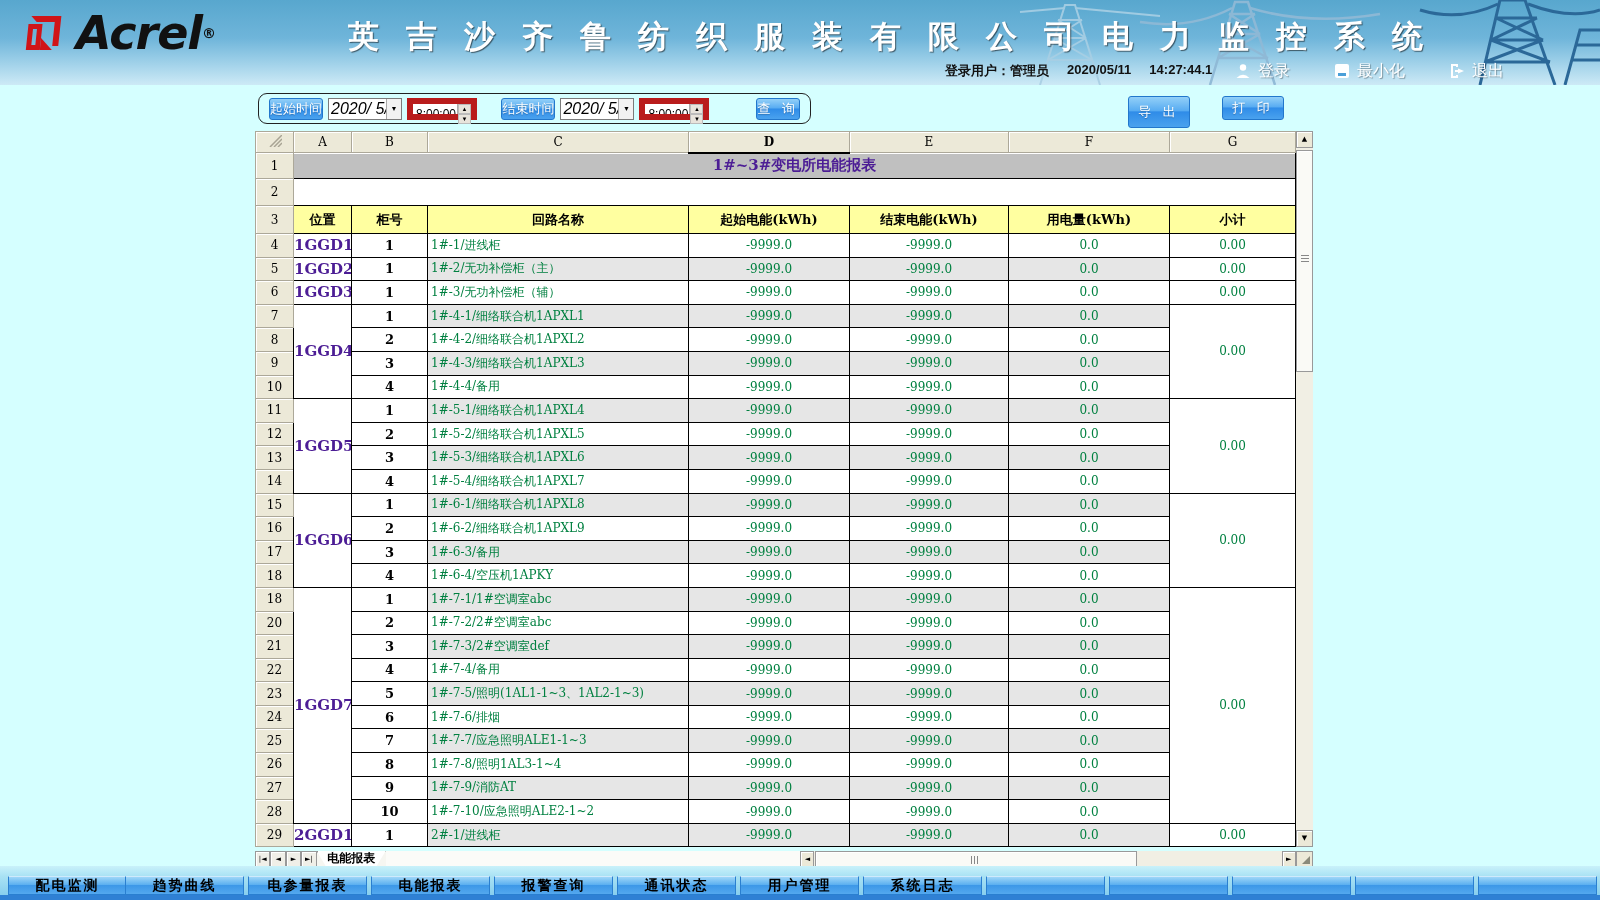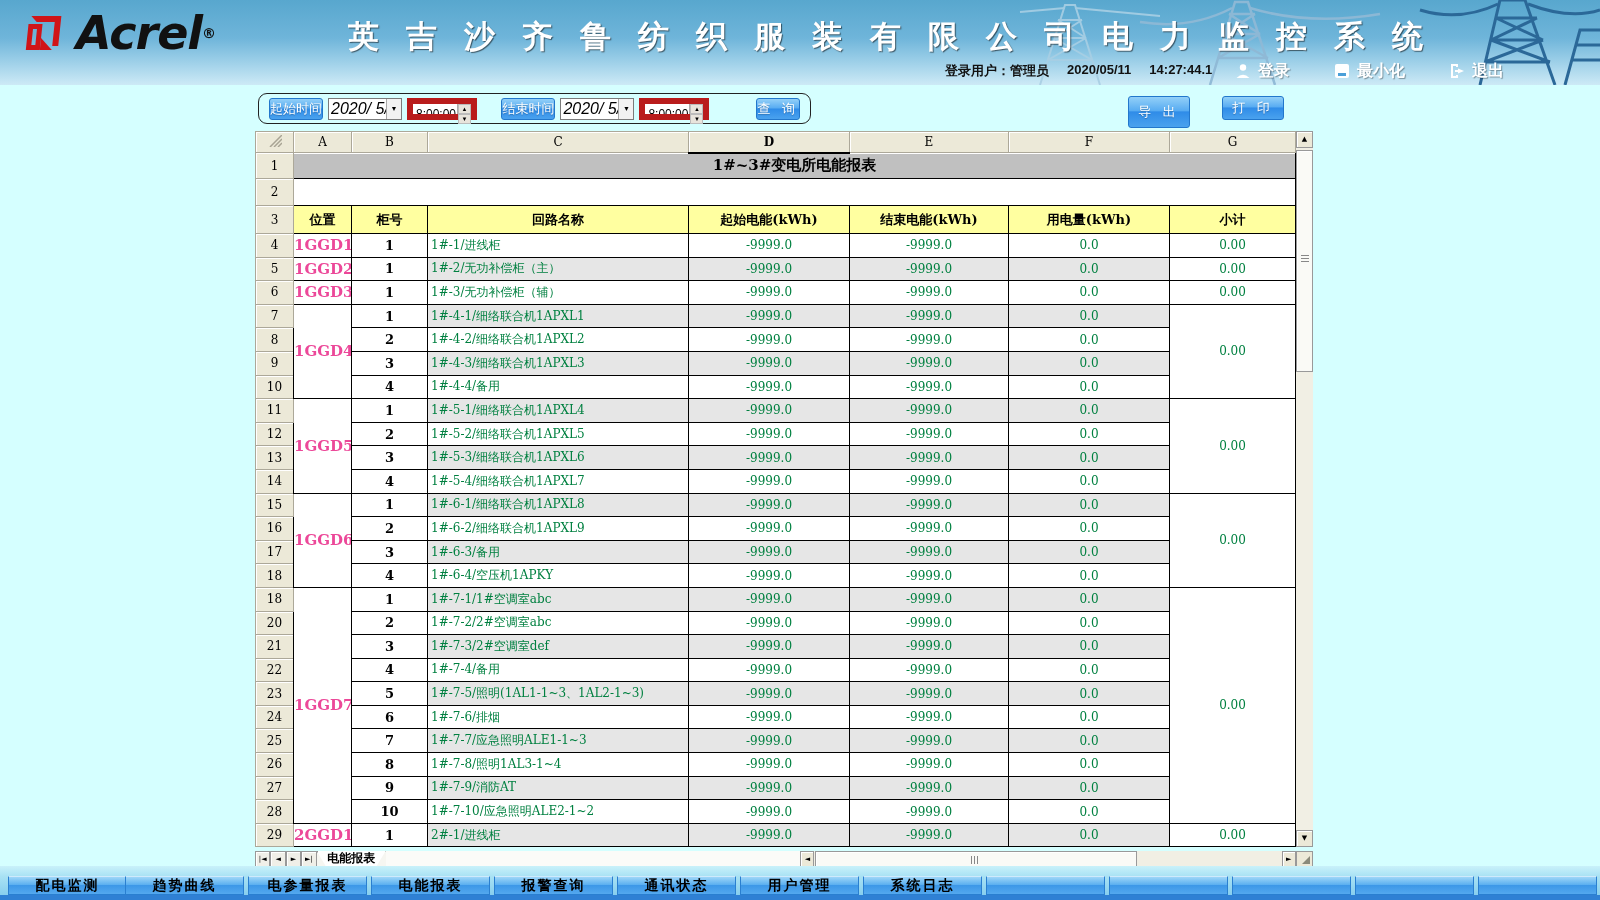--- a/index.html
+++ b/index.html
@@ -16,21 +16,21 @@
   .logo-text { font-family:"DejaVu Sans", sans-serif; font-weight:bold; font-style:italic;
                font-size:46px; line-height:46px; color:#111; letter-spacing:-1px; }
   .logo-reg { font-size:14px; color:#111; vertical-align:top; font-style:normal; }
   .header-title { position:absolute; left:300px; top:16px; font-family:"DejaVu Serif", serif;
                   font-size:31px; font-weight:bold; color:#fff; letter-spacing:27px; white-space:nowrap;
                   text-shadow:1px 1px 1px rgba(0,0,0,0.55);margin-left:48px; }
   .login-row { position:absolute; left:0; top:59px; width:1600px; height:24px;
                display:flex; align-items:center; }
   .login-info { position:absolute; left:945px; display:flex; gap:18px; font-size:13px; color:#111;
                 font-weight:bold; font-family:"Liberation Sans", sans-serif; }
-  .hdr-btns { position:absolute; left:1235px; display:flex; gap:44px;font-weight:bold; }
+  .hdr-btns { position:absolute; left:1235px; display:flex; gap:44px; }
   .hdr-btn { display:flex; align-items:center; gap:7px; color:#fff; font-size:16px; cursor:pointer;
              text-shadow:1px 1px 1px rgba(0,0,0,0.35); white-space:nowrap; }
   .hdr-btn svg { display:block; }
 
   
   .query-box { position:absolute; left:258px; top:93px; width:553px; height:31px;
                border:1px solid #222; border-radius:9px; display:flex; align-items:center;
                padding:0 10px; gap:5px; }
   .btn-blue { background:linear-gradient(#93d0f8 0%,#58acf2 45%,#2f8ce8 50%,#4aa2ee 100%);
               border:1px solid #2277cc; border-radius:3px; color:#fff; text-align:center;
@@ -58,24 +58,24 @@
            background:#fff; font-family:"DejaVu Serif", serif; }
   table.grid { border-collapse:collapse; table-layout:fixed; width:1040px; }
   .grid col.c-rh{width:38px}.grid col.c-a{width:58px}.grid col.c-b{width:76px}.grid col.c-c{width:261px}
   .grid col.c-d{width:161px}.grid col.c-e{width:159px}.grid col.c-f{width:161px}.grid col.c-g{width:126px}
   td.hdr { background:#ece9d8; border:1px solid #aca899; box-shadow:inset 1px 1px 0 #fff;
            text-align:center; font-size:12px; color:#000; height:21px; cursor:pointer; }
   td.hdr.selected { border-bottom:2px solid #000; font-weight:bold; }
   td.rowhdr { background:#ece9d8; border:1px solid #aca899; box-shadow:inset 1px 1px 0 #fff;
               text-align:center; font-size:12px; color:#000; cursor:pointer; }
   td.body { border:1px solid #000; overflow:hidden; white-space:nowrap; }
-  td.titlecell { background:#c0c0c0; text-align:center; font-weight:bold; font-size:15px; color:#000000; }
+  td.titlecell { background:#c0c0c0; text-align:center; font-weight:bold; font-size:15px; color:#4c1d95; }
   td.blank { background:#fff; }
   td.colname { background:#ffffa0; text-align:center; font-weight:bold; font-size:13px; color:#000; }
-  td.loc { background:#fff; text-align:left; font-weight:bold; font-size:15px; color:#ec4899; }
+  td.loc { background:#fff; text-align:left; font-weight:bold; font-size:15px; color:#4c1d95; }
   td.cab { background:#fff; text-align:center; font-weight:bold; font-size:13px; color:#000; }
   td.circuit { font-size:12px; color:#008040; text-align:left; padding-left:3px; }
   td.val { font-size:12px; color:#008040; text-align:center; }
   td.subtotal { background:#fff; font-size:12px; color:#008040; text-align:center; }
   tr.shade td.zebra { background:#e6e6e6; }
   tr.noshade td.zebra { background:#fff; }
 
   
   .vscroll { position:absolute; left:1041px; top:0; width:17px; height:716px; background:#f1efe4; }
   .sbtn { position:absolute; left:0; width:17px; height:17px; background:#ece9d8; border:1px solid #999;

